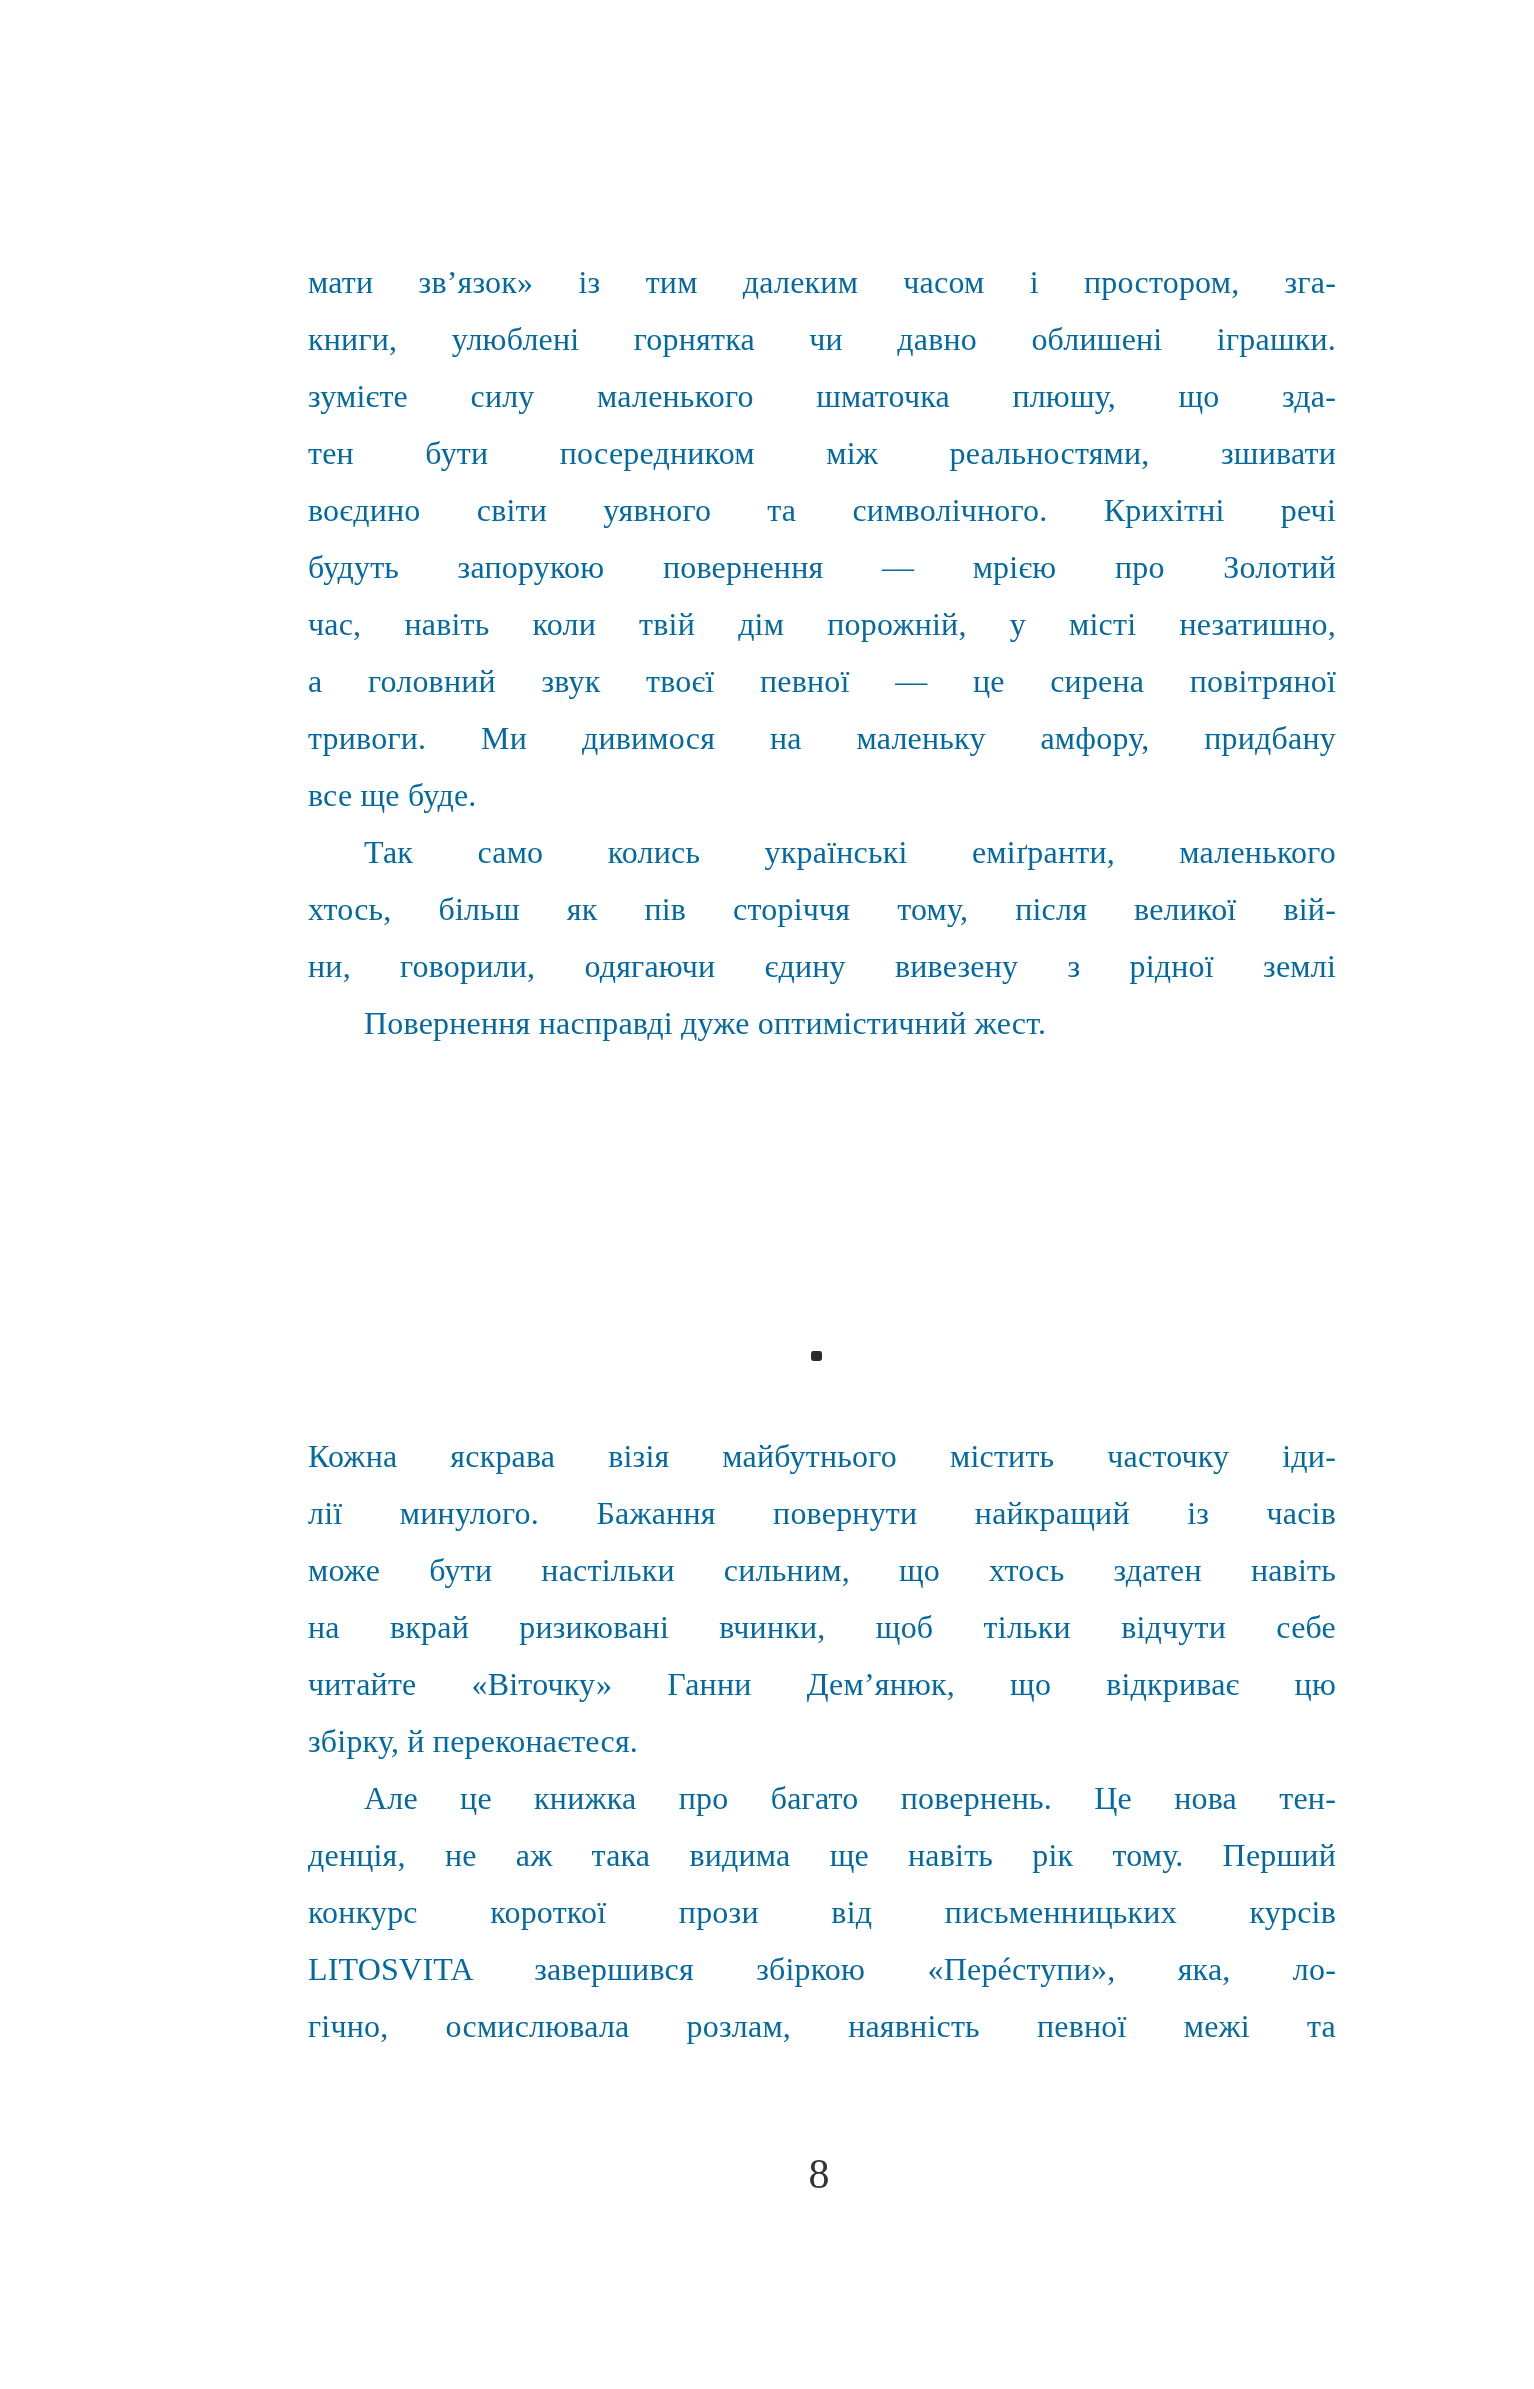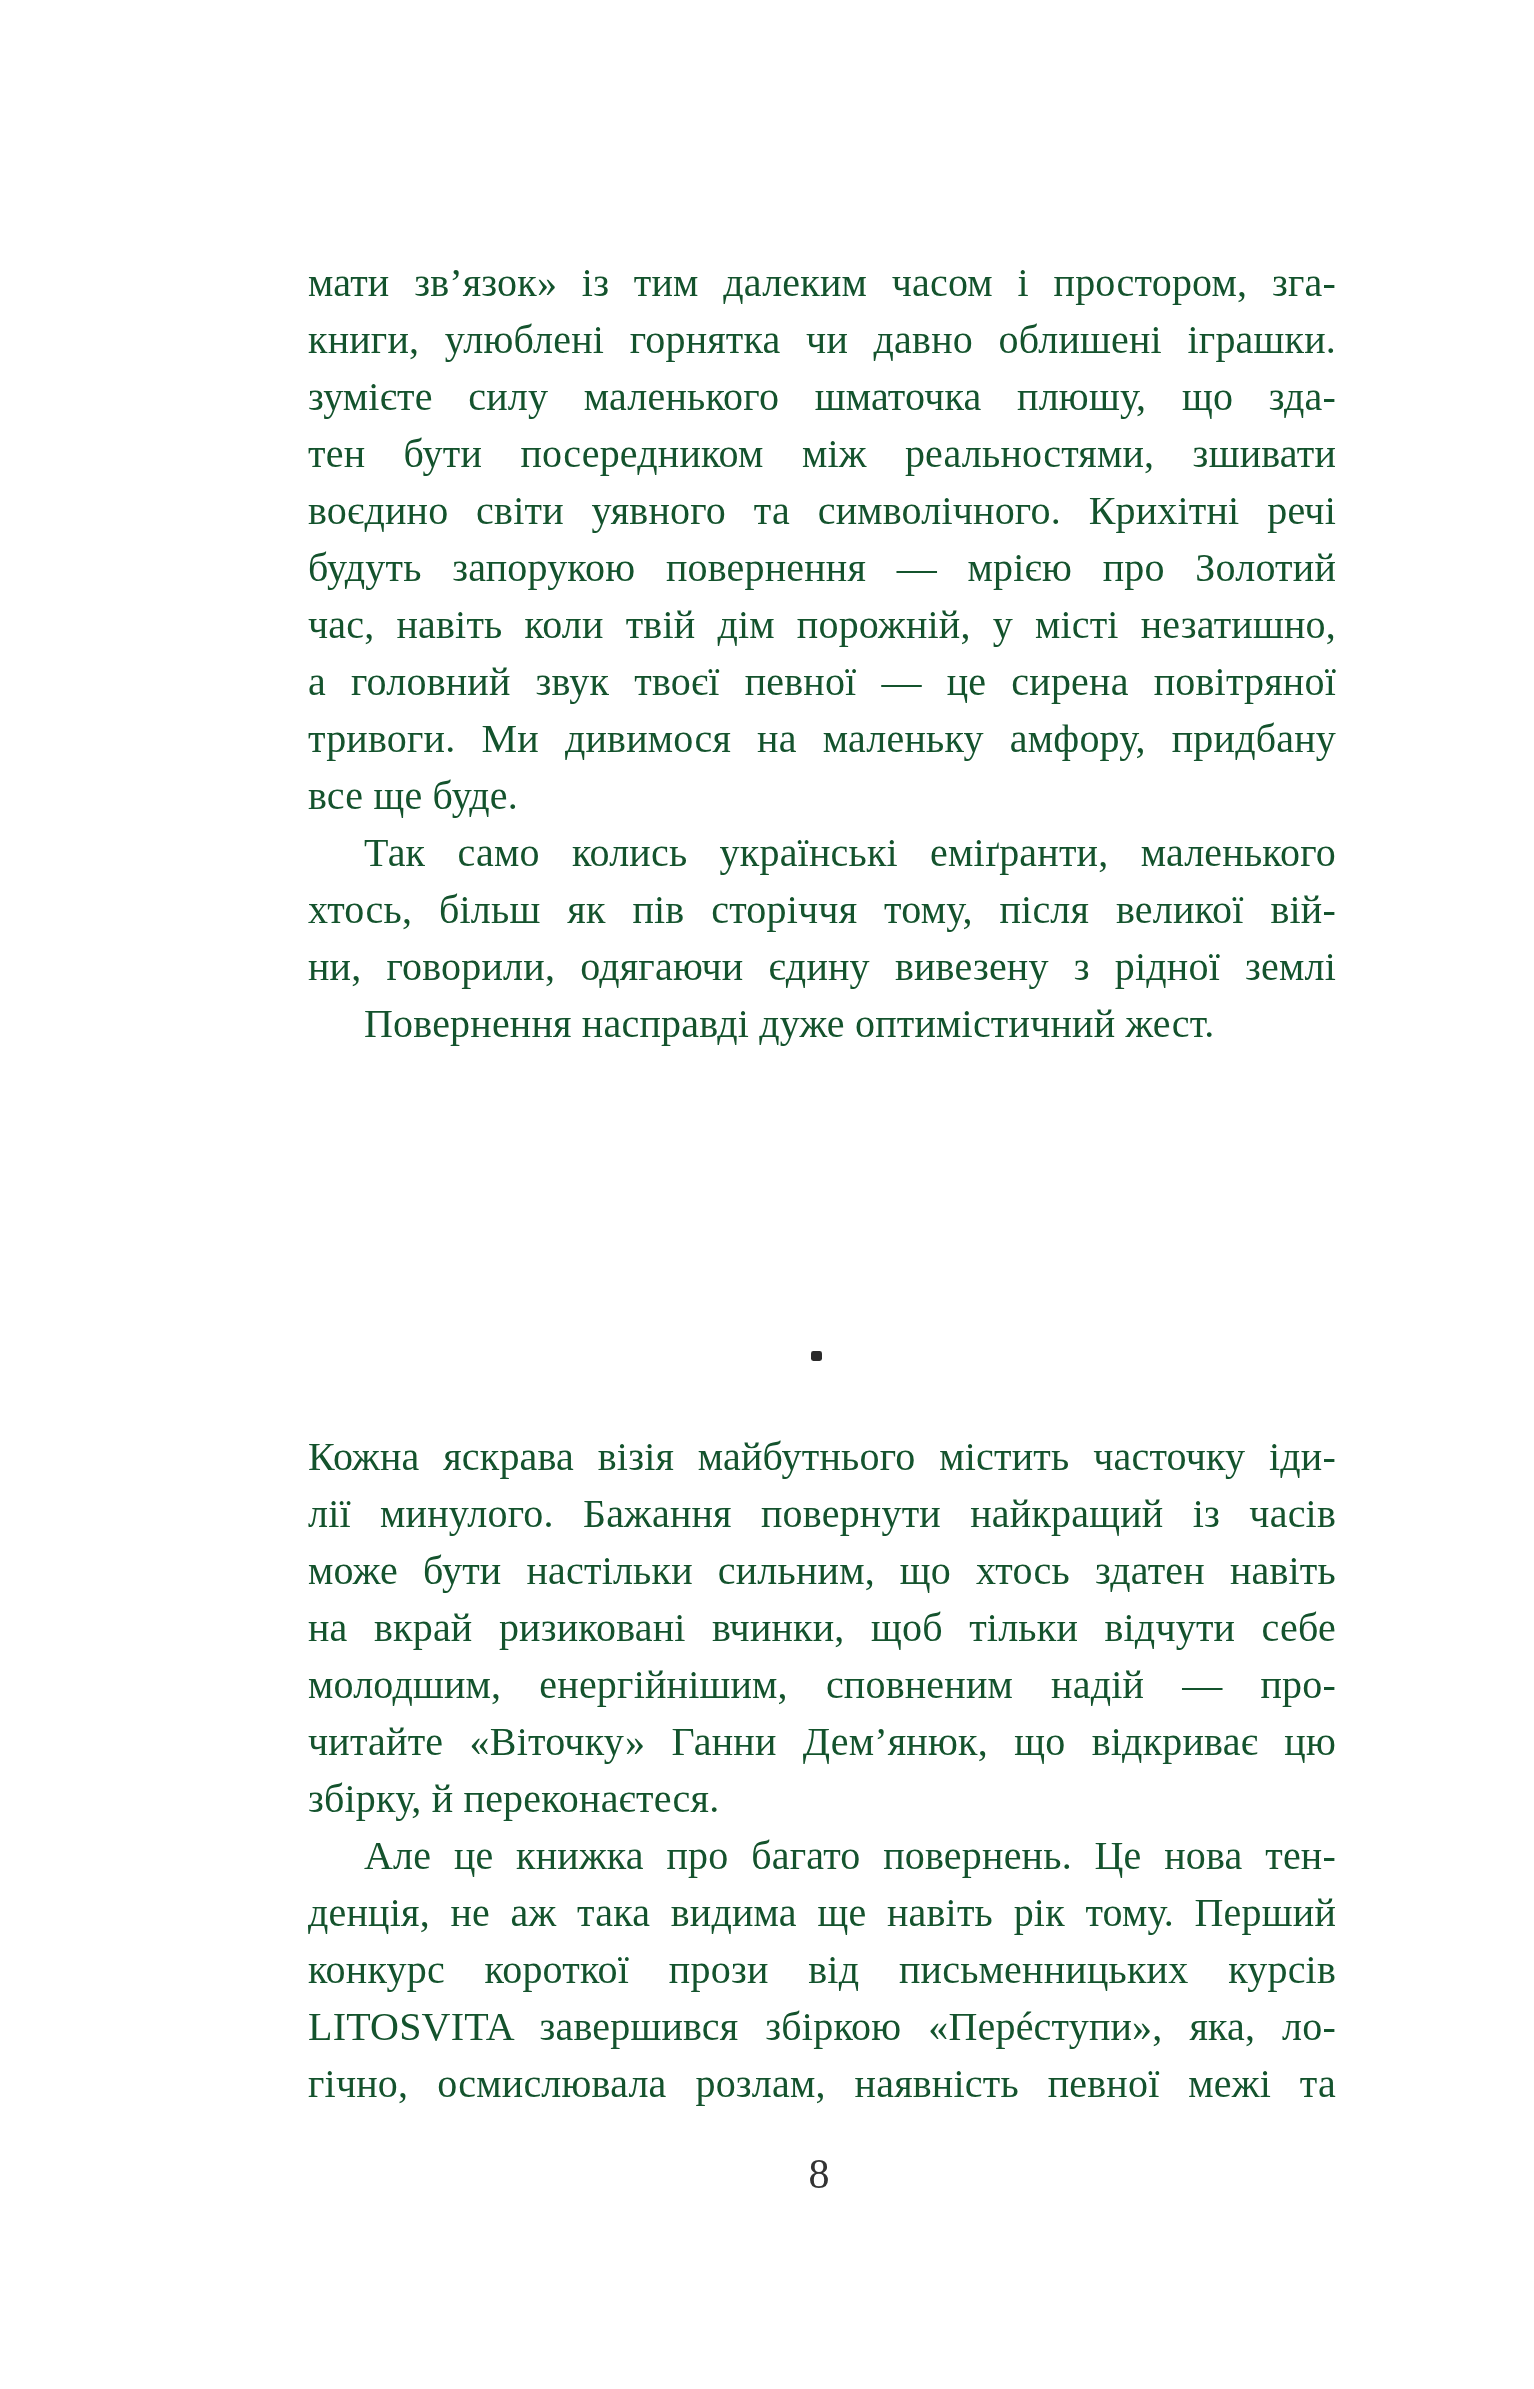--- a/index.html
+++ b/index.html
@@ -18,22 +18,22 @@
     left: 0; top: 0;
     width: 1534px;
     height: 2389px;
     background: #ffffff;
   }
   .text-block {
     position: absolute;
     left: 308px;
     width: 1028px;
     font-family: "Liberation Serif", "DejaVu Serif", serif;
-    font-size: 40px;
-    color: #14532d;
+    font-size: 32px;
+    color: #0369a1;
     line-height: 57px;
   }
   .section-1 { top: 254px; }
   .section-2 { top: 1428px; }
   .line {
     display: block;
     height: 57px;
     white-space: nowrap;
     text-align: justify;
     text-align-last: justify;
@@ -90,21 +90,20 @@
   </div>
 
   <div class="separator"></div>
 
   <div class="text-block section-2">
     <div>
       <span class="line">Кожна яскрава візія майбутнього містить часточку іди-</span>
       <span class="line">лії минулого. Бажання повернути найкращий із часів</span>
       <span class="line">може бути настільки сильним, що хтось здатен навіть</span>
       <span class="line">на вкрай ризиковані вчинки, щоб тільки відчути себе</span>
-      <span class="line">молодшим, енергійнішим, сповненим надій — про-</span>
       <span class="line">читайте «Віточку» Ганни Дем’янюк, що відкриває цю</span>
       <span class="line last">збірку, й переконаєтеся.</span>
     </div>
     <div>
       <span class="line indent">Але це книжка про багато повернень. Це нова тен-</span>
       <span class="line">денція, не аж така видима ще навіть рік тому. Перший</span>
       <span class="line">конкурс короткої прози від письменницьких курсів</span>
       <span class="line">LITOSVITA завершився збіркою «Перéступи», яка, ло-</span>
       <span class="line">гічно, осмислювала розлам, наявність певної межі та</span>
     </div>

